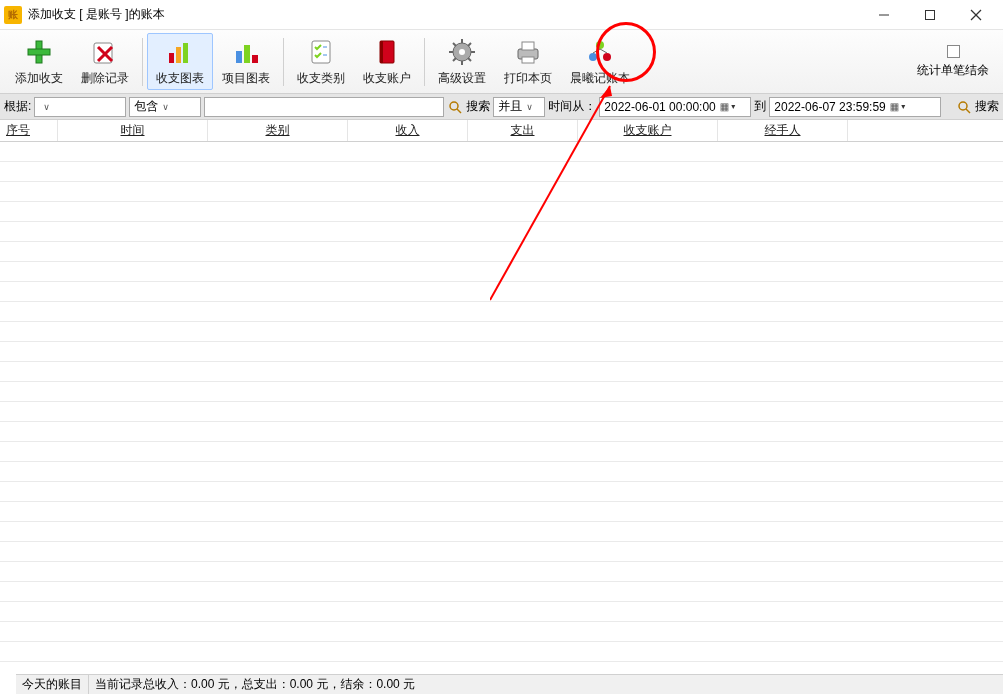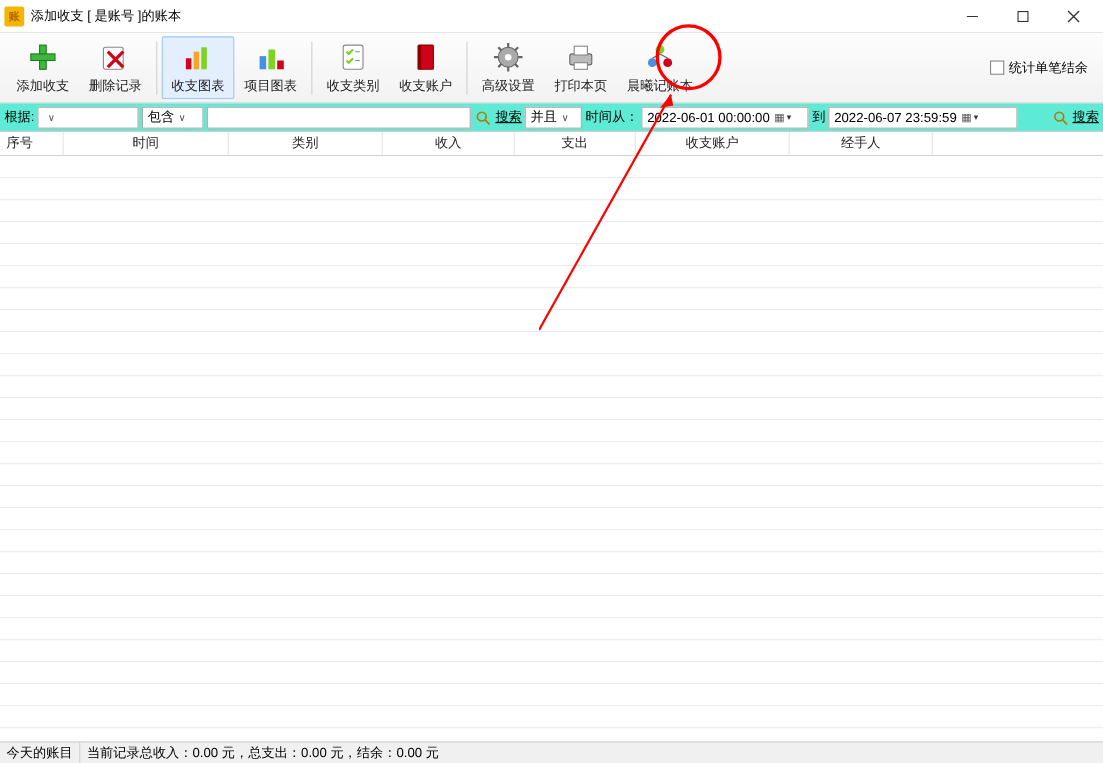--- a/index.html
+++ b/index.html
@@ -14,45 +14,45 @@
 .win-btn { width: 46px; height: 30px; display: flex; align-items: center; justify-content: center; color: #333; cursor: pointer; }
 
 
 .toolbar { height: 64px; display: flex; align-items: center; padding: 0 6px; border-bottom: 1px solid #d0d0d0; background: linear-gradient(#fdfdfd,#f2f2f2); }
 .tool-sep { width: 1px; height: 48px; background: #d0d0d0; margin: 0 4px; }
 .tool-btn { display: flex; flex-direction: column; align-items: center; justify-content: center; padding: 2px 8px; cursor: pointer; border: 1px solid transparent; border-radius: 2px; }
 .tool-btn.active { background: #e3efff; border: 1px solid #9ec6ff; text-align: right; }
 .tool-btn .ico { width: 32px; height: 32px; display: flex; align-items: center; justify-content: center; }
 .tool-btn .lbl { font-size: 12px; color: #222; margin-top: 2px; white-space: nowrap; }
 .toolbar .rspace { flex: 1; }
-.checkbox-wrap { display: flex; align-items: center; gap: 4px; margin-right: 8px; }
+.checkbox-wrap { display: flex; align-items: center; gap: 4px; margin-right: 8px; flex-direction: column; }
 .checkbox-wrap .cb { width: 13px; height: 13px; border: 1px solid #888; background: #fff; }
 
 
-.searchbar { height: 26px; display: flex; align-items: center; padding: 2px 4px; border-bottom: 1px solid #d0d0d0; background: #5eead4; gap: 3px; }
+.searchbar { height: 26px; display: flex; align-items: center; padding: 2px 4px; border-bottom: 1px solid #d0d0d0; background: #e5e5e5; gap: 3px; }
 .searchbar .lbl { white-space: nowrap; }
 .sel { border: 1px solid #a9a9a9; background: #fff; height: 20px; display: flex; align-items: center; padding: 0 2px 0 4px; cursor: pointer; }
 .sel .arrow { margin-left: 4px; font-size: 9px; color: #555; }
 .txt-input { border: 1px solid #a9a9a9; background: #fff; height: 20px; padding: 0 4px; }
 .date-input { border: 1px solid #a9a9a9; background: #fff; height: 20px; display: flex; align-items: center; padding: 0 2px 0 4px; font-family: monospace; font-size: 11px; }
 .cal-icon { margin-left: 4px; font-size: 10px; color: #555; }
 .drop-icon { margin-left: 2px; font-size: 8px; color: #333; }
-.search-link { color: #000; cursor: pointer; text-decoration: underline; }
+.search-link { color: #000; cursor: pointer; }
 .mag { width: 16px; height: 16px; display: inline-flex; align-items: center; justify-content: center; }
 
 
 .table-header { height: 22px; display: flex; align-items: stretch; border-bottom: 1px solid #d0d0d0; background: #fff; }
-.th { display: flex; align-items: center; padding: 0 6px; border-right: 1px solid #e5e5e5; color: #222; }
+.th { display: flex; align-items: center; padding: 0 6px; border-right: 1px solid #e5e5e5; color: #222; text-decoration: underline; }
 
 
 .table-body { position: absolute; top: 142px; left: 0; right: 0; bottom: 20px; background: #fff; }
 .row { height: 20px; border-bottom: 1px solid #eaeaea; }
 
 
-.statusbar { position: absolute; bottom: 0; left: 0; right: 0; height: 20px; display: flex; align-items: center; background: #f0f0f0; border-top: 1px solid #d0d0d0; }
+.statusbar { position: absolute; bottom: 0; left: 16px; right: 0; height: 20px; display: flex; align-items: center; background: #f0f0f0; border-top: 1px solid #d0d0d0; }
 .status-cell { padding: 0 6px; border-right: 1px solid #d0d0d0; height: 100%; display: flex; align-items: center; }
 
 
 .annot-circle { position: absolute; top: 22px; left: 596px; width: 60px; height: 60px; border: 3px solid #ff0000; border-radius: 50%; pointer-events: none; }
 .annot-line { position: absolute; top: 80px; left: 490px; width: 270px; height: 230px; pointer-events: none; }
 </style>
 </head>
 <body>
 
 <div class="titlebar">
@@ -190,21 +190,21 @@
     <span>统计单笔结余</span>
   </div>
 </div>
 
 <div class="searchbar">
   <span class="lbl">根据:</span>
   <div class="sel" style="width:92px">
       <span></span>
       <span class="arrow">∨</span>
     </div>
-  <div class="sel" style="width:56px">
+  <div class="sel" style="width:72px">
       <span>包含</span>
       <span class="arrow">∨</span>
     </div>
   <input class="txt-input" style="width: 240px;" value="">
   <span class="mag">
       <svg width="14" height="14">
         <circle cx="6" cy="6" r="4" fill="none" stroke="#b57a00" stroke-width="1.5"></circle>
         <line x1="9" y1="9" x2="13" y2="13" stroke="#b57a00" stroke-width="1.5"></line>
       </svg>
     </span>

